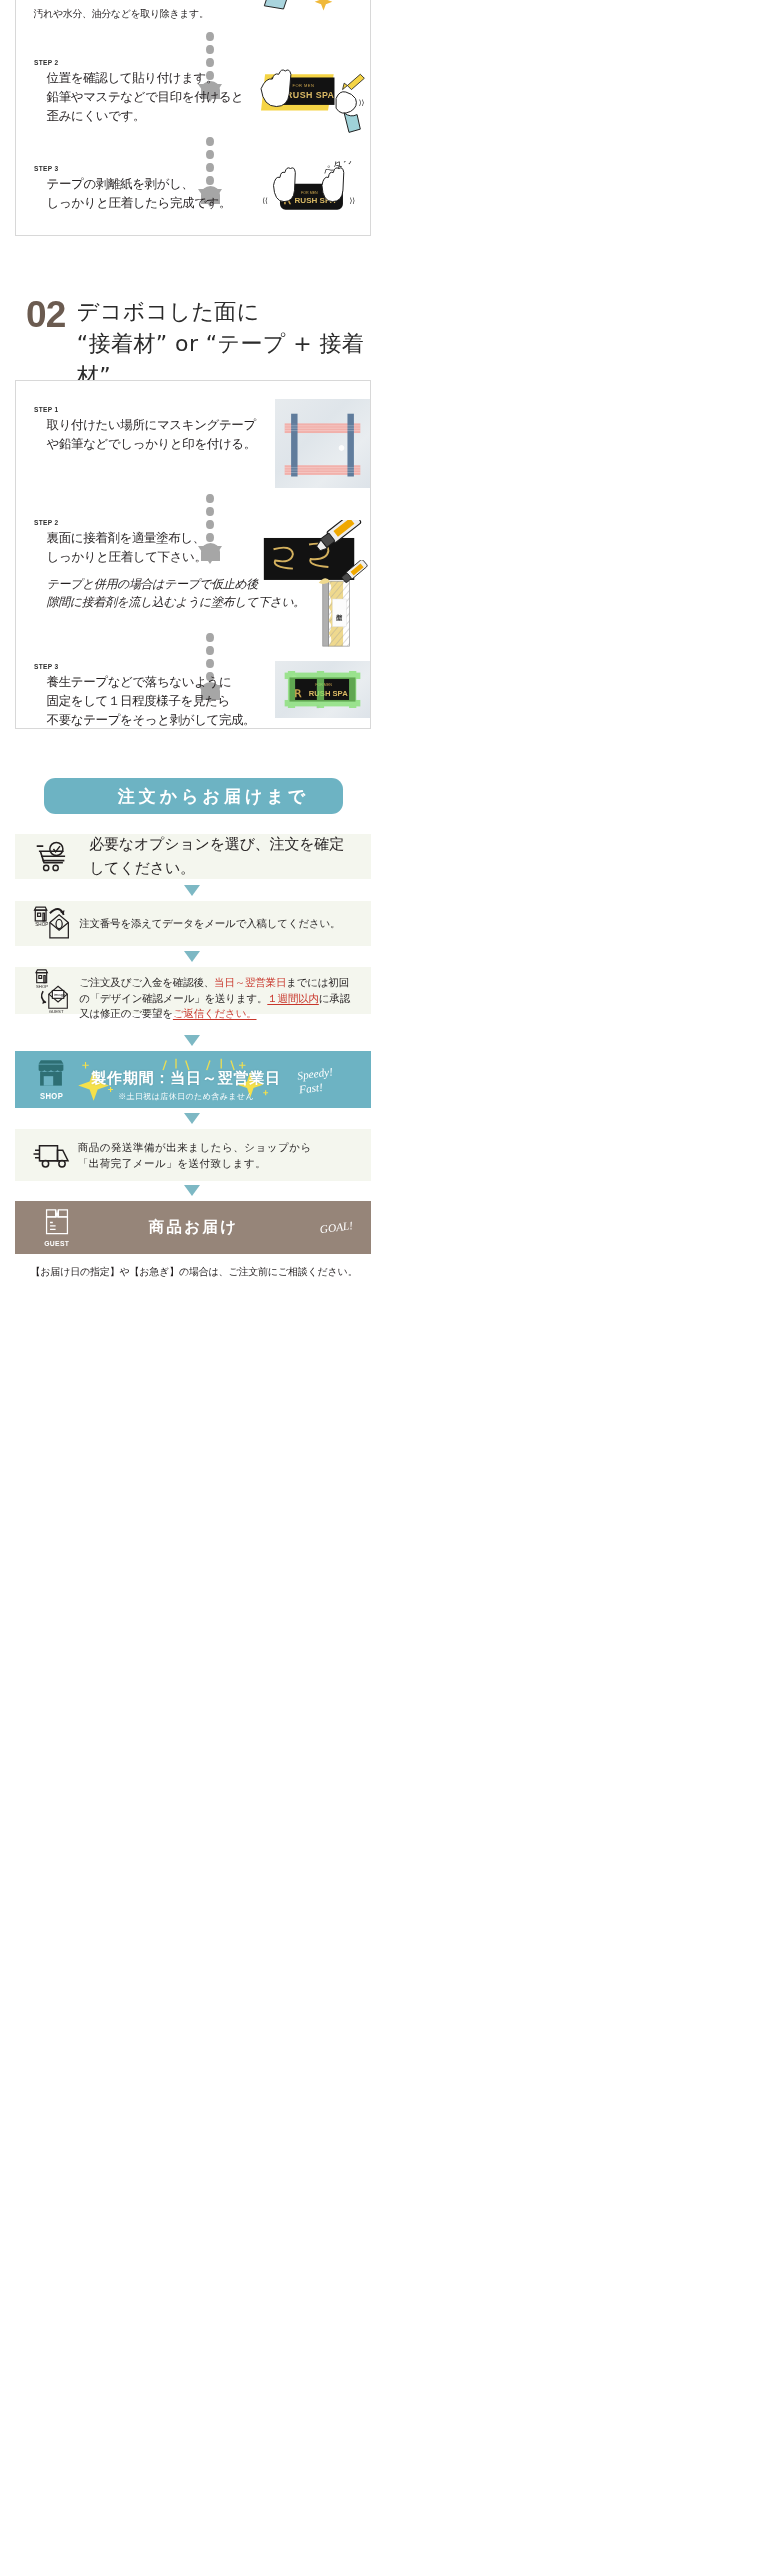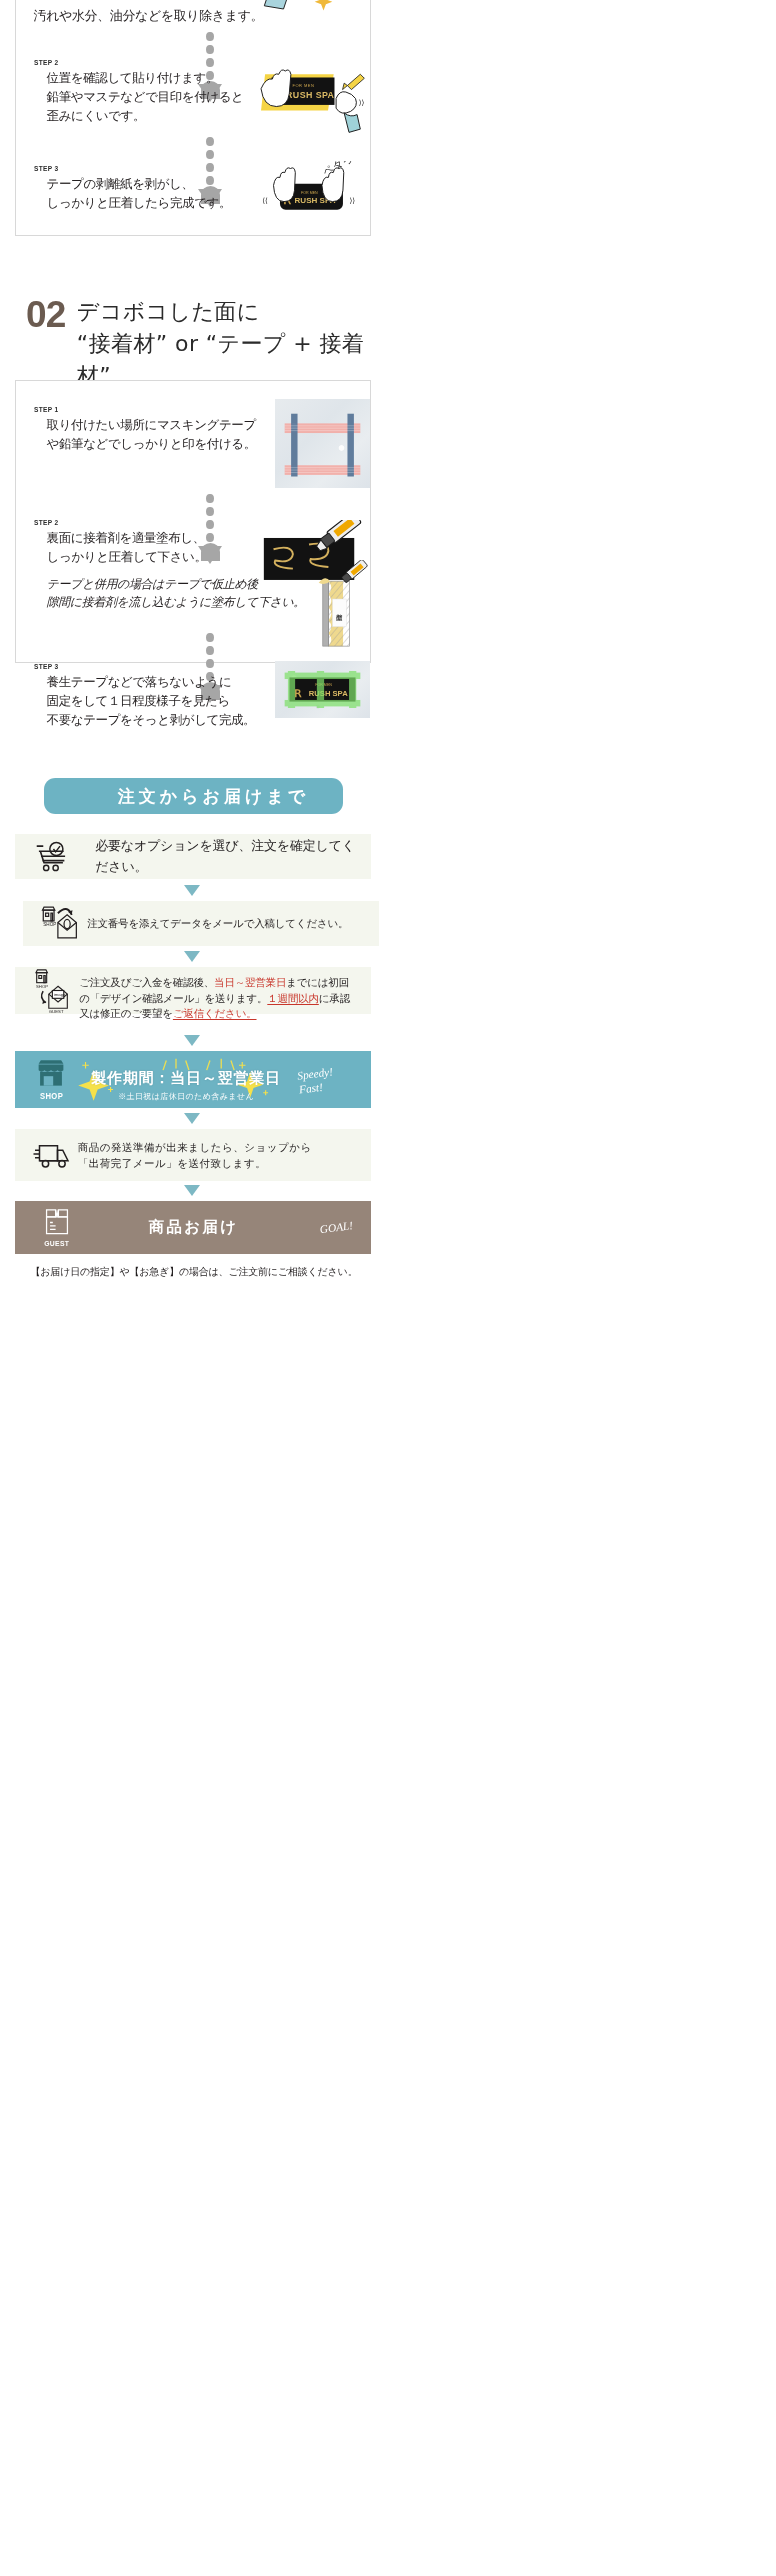--- a/index.html
+++ b/index.html
@@ -151,21 +151,21 @@
   }
 </style>
 </head>
 <body>
 
 <div class="page">
 
   <div class="card" style="position:absolute; left:14.6px; top:-97px; width:356px; height:333px;">
 
     <div class="step-row" style="position:absolute; left:18px; top:102px; width:267px;">
-      <div class="step-text" style="font-size:13px;">汚れや水分、油分などを取り除きます。</div>
+      <div class="step-text" style="font-size:10px;">汚れや水分、油分などを取り除きます。</div>
     </div>
 
     <div class="illus" style="left:243px; top:81px; width:97px; height:29px;">
       <svg viewBox="0 0 120 40" width="97" height="32">
         <path d="M14 2 L40 0 L30 30 L6 26 Z" fill="#a9d4dd" stroke="#1a1a1a" stroke-width="1.2"></path>
         <path d="M42 4 q10 -6 18 2 q-4 10 -14 9 q-8 -1 -4 -11 Z" fill="#fff" stroke="#1a1a1a" stroke-width="1.2"></path>
         <path d="M63 8 q6 -4 8 2" stroke="#1a1a1a" stroke-width="1.2" fill="none"></path>
         <g fill="#f0b93a">
           <path d="M80 10 l3 8 l8 3 l-8 3 l-3 8 l-3 -8 l-8 -3 l8 -3 Z"></path>
         </g>
@@ -244,21 +244,21 @@
     </div>
   </div>
 
   <div class="sec-head" style="position:absolute; left:26px; top:296px; width:340px;">
     <div class="sec-num">02</div>
     <div class="sec-title">デコボコした面に
 “接着材” or “テープ + 接着材”
 で取り付ける場合</div>
   </div>
 
-  <div class="card" style="position:absolute; left:14.6px; top:380px; width:356px; height:283px;">
+  <div class="card" style="position:absolute; left:14.6px; top:380px; width:356px; height:349px;">
 
     <div class="step-row" style="position:absolute; left:18px; top:24px; width:243px;">
       <div class="step-label" style="font-size:8px;">STEP 1</div>
       <div class="step-text" style="font-size:12.5px; margin-left:13px; margin-top:2.4px;">取り付けたい場所にマスキングテープ
 や鉛筆などでしっかりと印を付ける。</div>
     </div>
 
     <div class="illus wallpaper" style="left:259px; top:18px; width:95px; height:89px;">
       <svg viewBox="0 0 118 110" width="95" height="89">
         <g opacity=".85">
@@ -379,25 +379,25 @@
     <div class="flow-icon" style="flex:0 0 45px;">
       <svg viewBox="0 0 48 44" width="36" height="32">
         <circle cx="30" cy="11" r="9" fill="none" stroke="#231f20" stroke-width="2"></circle>
         <path d="M26 11 l3 4 l6 -8" fill="none" stroke="#231f20" stroke-width="2"></path>
         <path d="M3 7 h9 M6 14 h34 M9 21 h33 M11 27 h30" stroke="#231f20" stroke-width="2.2" fill="none"></path>
         <path d="M8 14 l5 16 h26" fill="none" stroke="#231f20" stroke-width="2.2"></path>
         <circle cx="16" cy="37" r="3.6" fill="none" stroke="#231f20" stroke-width="2"></circle>
         <circle cx="29" cy="37" r="3.6" fill="none" stroke="#231f20" stroke-width="2"></circle>
       </svg>
     </div>
-    <div class="flow-text" style="font-size:13px; margin-left:21px;">必要なオプションを選び、注文を確定してください。</div>
+    <div class="flow-text" style="font-size:15px; margin-left:15px;">必要なオプションを選び、注文を確定してください。</div>
   </div>
   <div class="tri" style="position:absolute; left:184px; top:885px; border-left-width:8px;border-right-width:8px;border-top-width:11.3px;"></div>
 
-  <div class="flow-item" style="position:absolute; left:14.6px; top:901px; width:356px; height:45px;margin-left:8px;">
+  <div class="flow-item" style="position:absolute; left:14.6px; top:901px; width:356px; height:45px;">
     <div class="flow-icon" style="flex:0 0 50px;">
       <svg viewBox="0 0 60 52" width="47" height="40">
         <g fill="none" stroke="#231f20" stroke-width="1.6">
           <path d="M4 8 h16 l-2 -4 h-12 Z"></path>
           <rect x="5" y="8" width="14" height="14"></rect>
           <path d="M8 12 h4 v4 h-4 Z M15 12 h2 v10 h-2 Z"></path>
         </g>
         <text x="5" y="29" font-size="6" fill="#231f20" font-family="Liberation Sans">SHOP</text>
         <path d="M24 12 q12 -12 18 2" fill="none" stroke="#231f20" stroke-width="2.4"></path>
         <path d="M42 14 l-5 -4 l6 -2 Z" fill="#231f20"></path>

